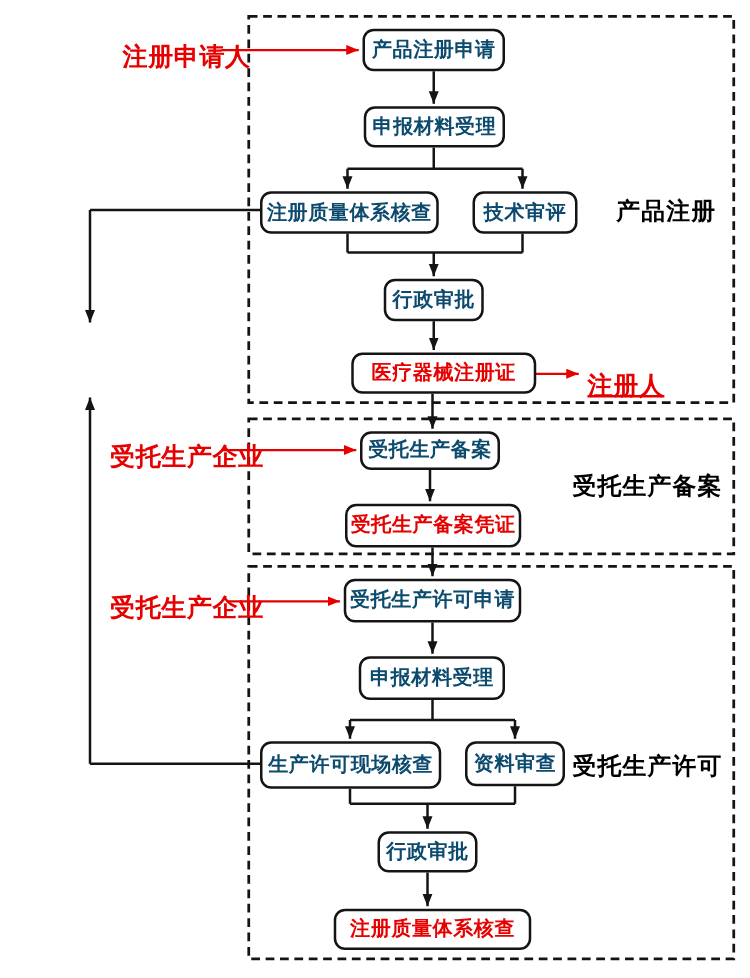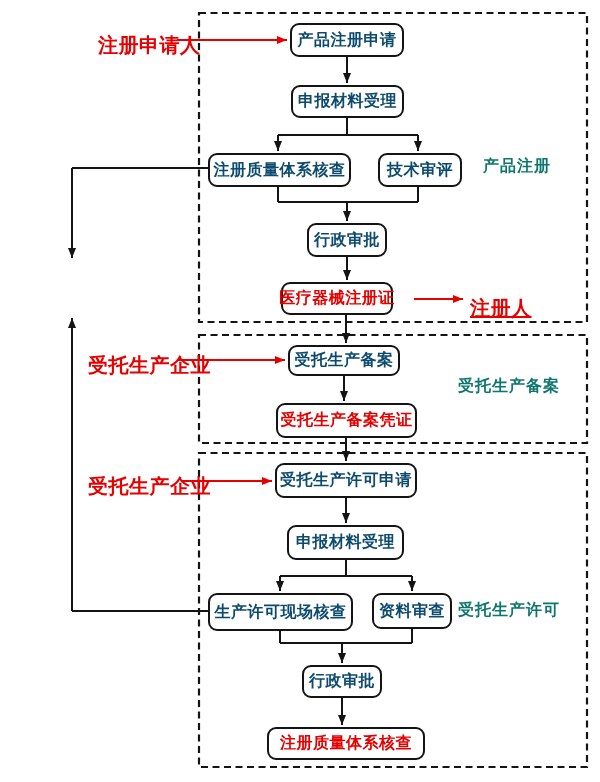--- a/index.html
+++ b/index.html
@@ -17,22 +17,22 @@
     font-size:16px;font-weight:600;color:#0c4a6e;letter-spacing:.5px;white-space:nowrap;z-index:2;
   }
   .node.red{color:var(--red,#e60000);}
   .node.multiline{flex-direction:column;line-height:1.6;font-size:14px;letter-spacing:.5px;}
   .actor{
     position:absolute;color:var(--red,#e60000);font-weight:700;font-size:20px;
     letter-spacing:.5px;white-space:nowrap;z-index:2;
   }
   .actor.ra{text-align:right;}
   .section-label{
-    position:absolute;font-weight:700;font-size:16px;color:#0f766e;letter-spacing:1px;
-    text-align:left;white-space:nowrap;z-index:2;
+    position:absolute;font-weight:700;font-size:19px;color:#000000;letter-spacing:1px;
+    text-align:center;white-space:nowrap;z-index:2;
   }
 </style>
 </head>
 <body>
 
 <div class="canvas">
 
   <svg class="wires" viewBox="0 0 600 782">
     <defs>
       <marker id="ab" markerWidth="12" markerHeight="10" refX="10" refY="4" orient="auto" markerUnits="userSpaceOnUse">
@@ -104,21 +104,21 @@
   </div>
   <div class="node" style="left:208px;top:153px;width:143px;height:34px;">
     <span>注册质量体系核查</span>
   </div>
   <div class="node" style="left:378px;top:153px;width:84px;height:34px;">
     <span>技术审评</span>
   </div>
   <div class="node" style="left:307px;top:223px;width:80px;height:34px;">
     <span>行政审批</span>
   </div>
-  <div class="node red" style="left:281px;top:282px;width:112px;height:33px;">
+  <div class="node red" style="left:281px;top:282px;width:148px;height:33px;">
     <span>医疗器械注册证</span>
   </div>
   <div class="node" style="left:288px;top:345px;width:112px;height:31px;">
     <span>受托生产备案</span>
   </div>
   <div class="node red" style="left:276px;top:403px;width:141px;height:35px;">
     <span>受托生产备案凭证</span>
   </div>
   <div class="node" style="left:275px;top:463px;width:142px;height:35px;">
     <span>受托生产许可申请</span>

